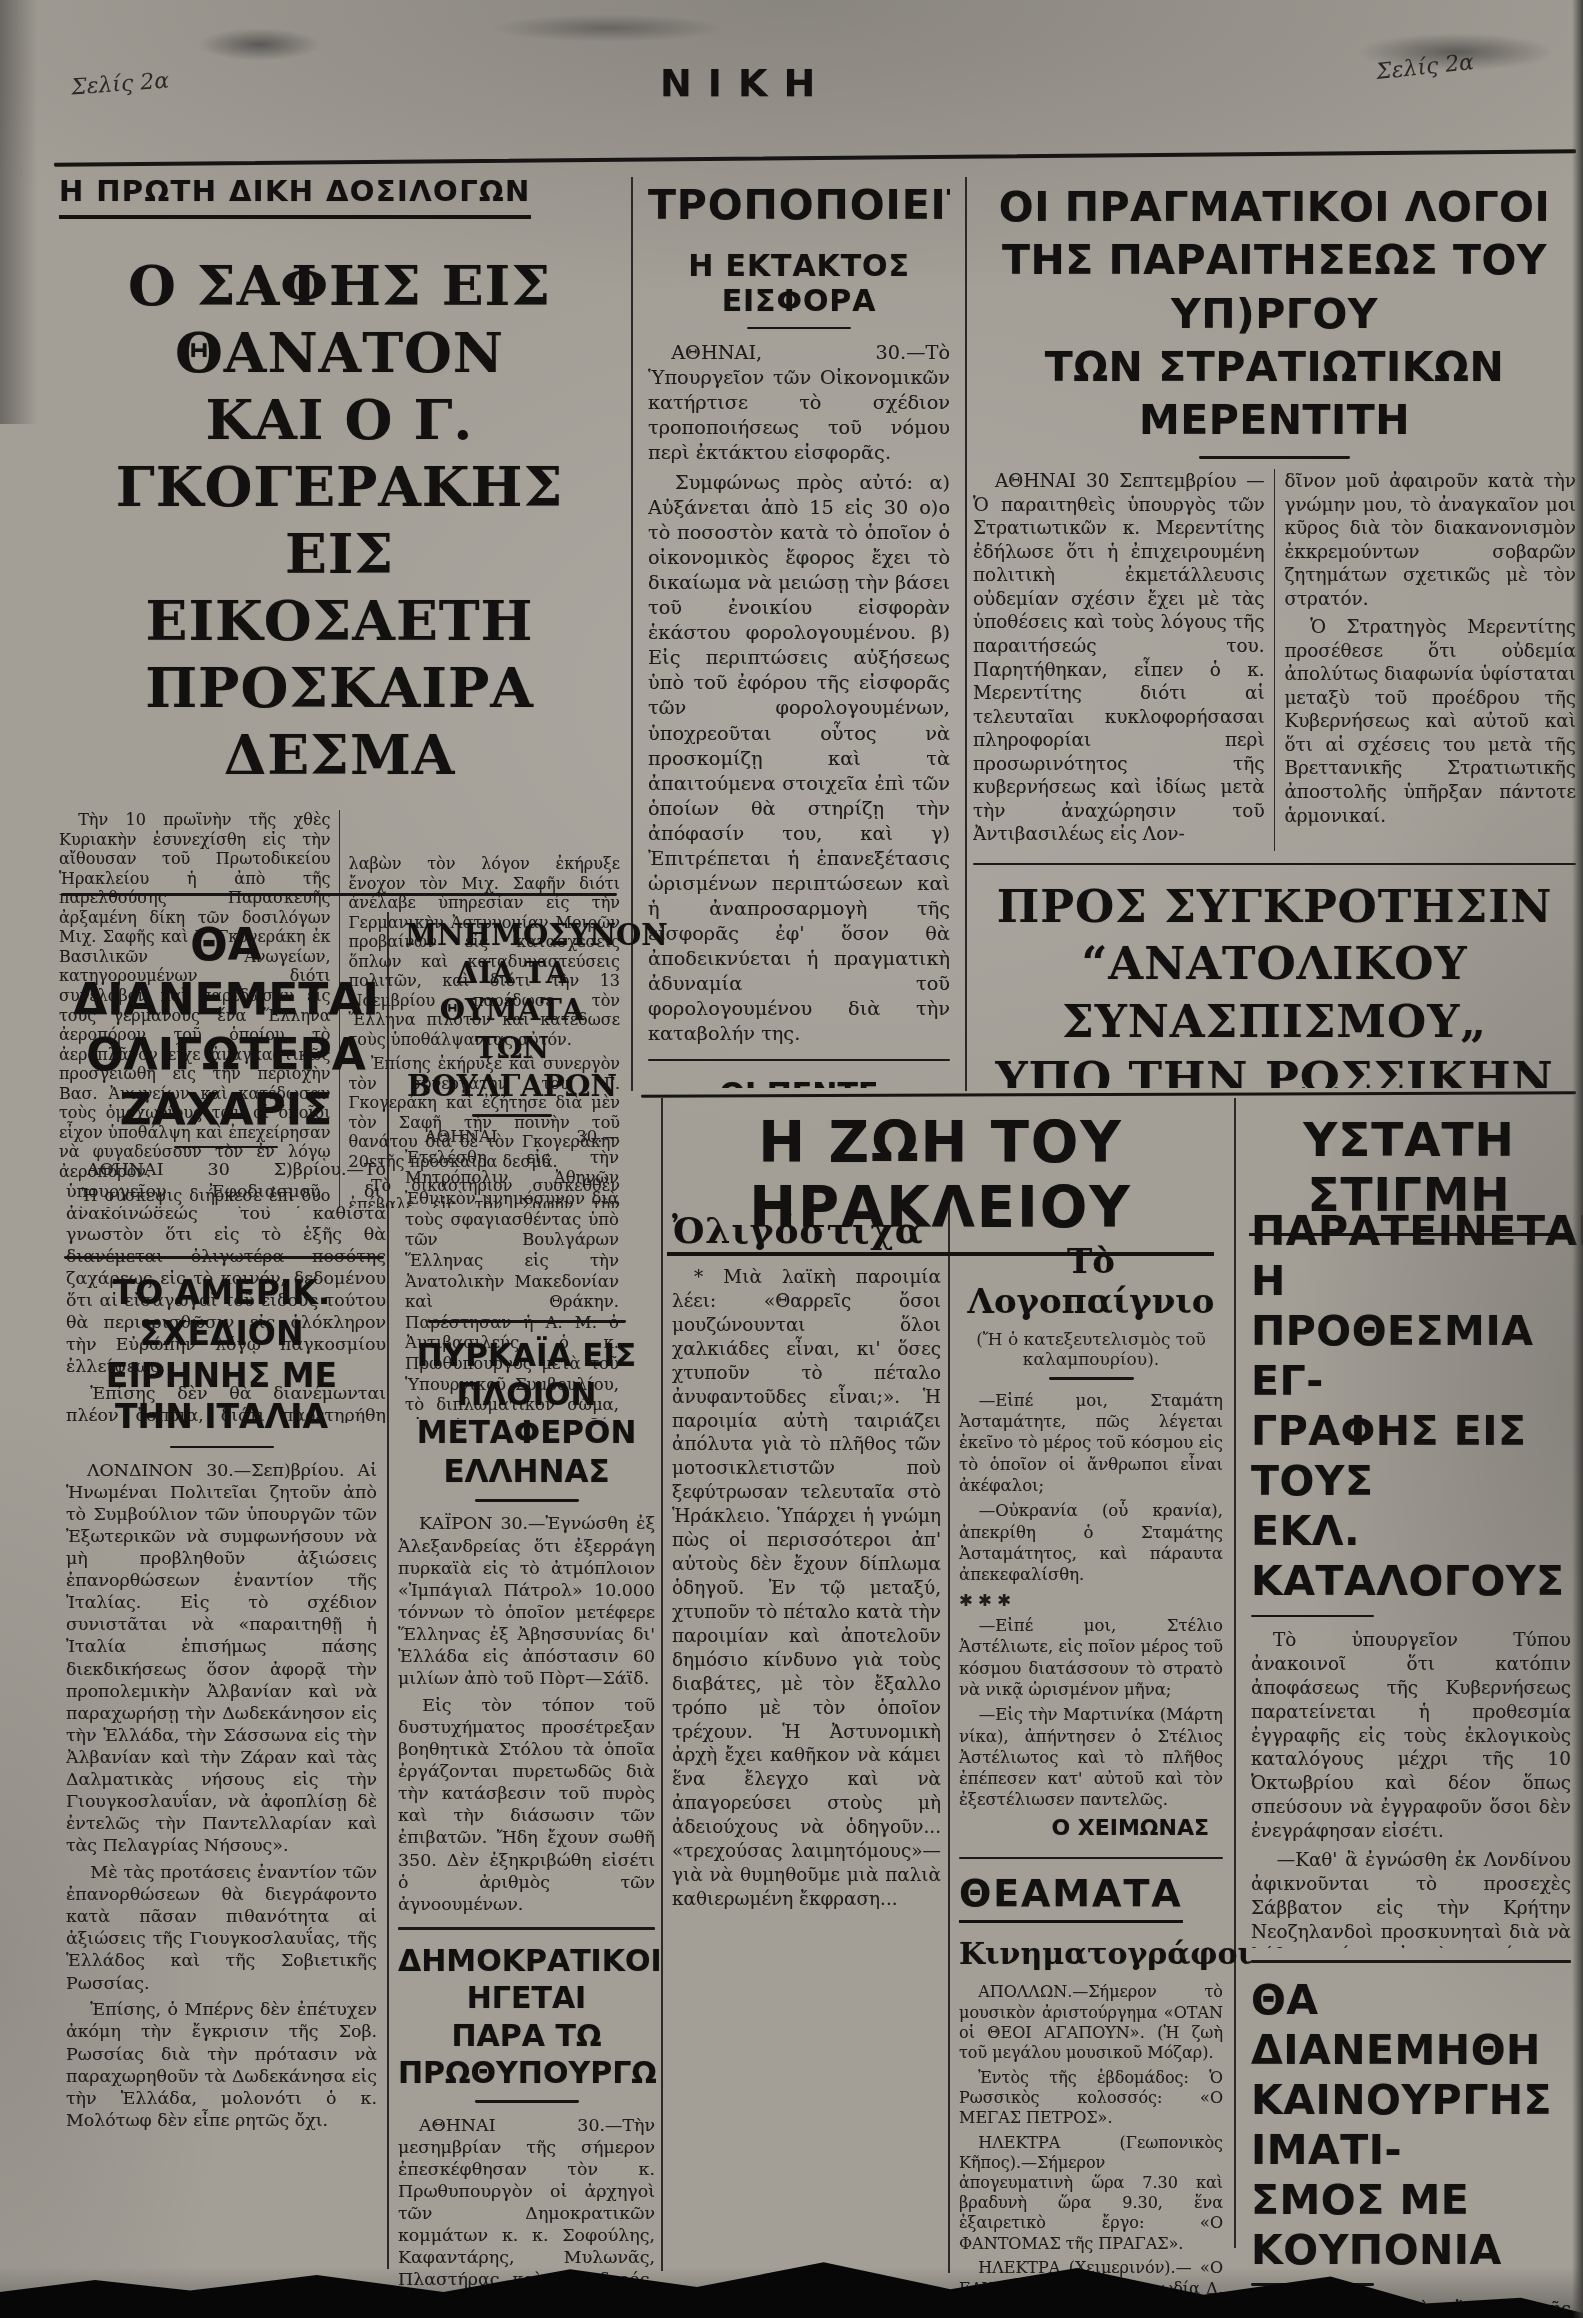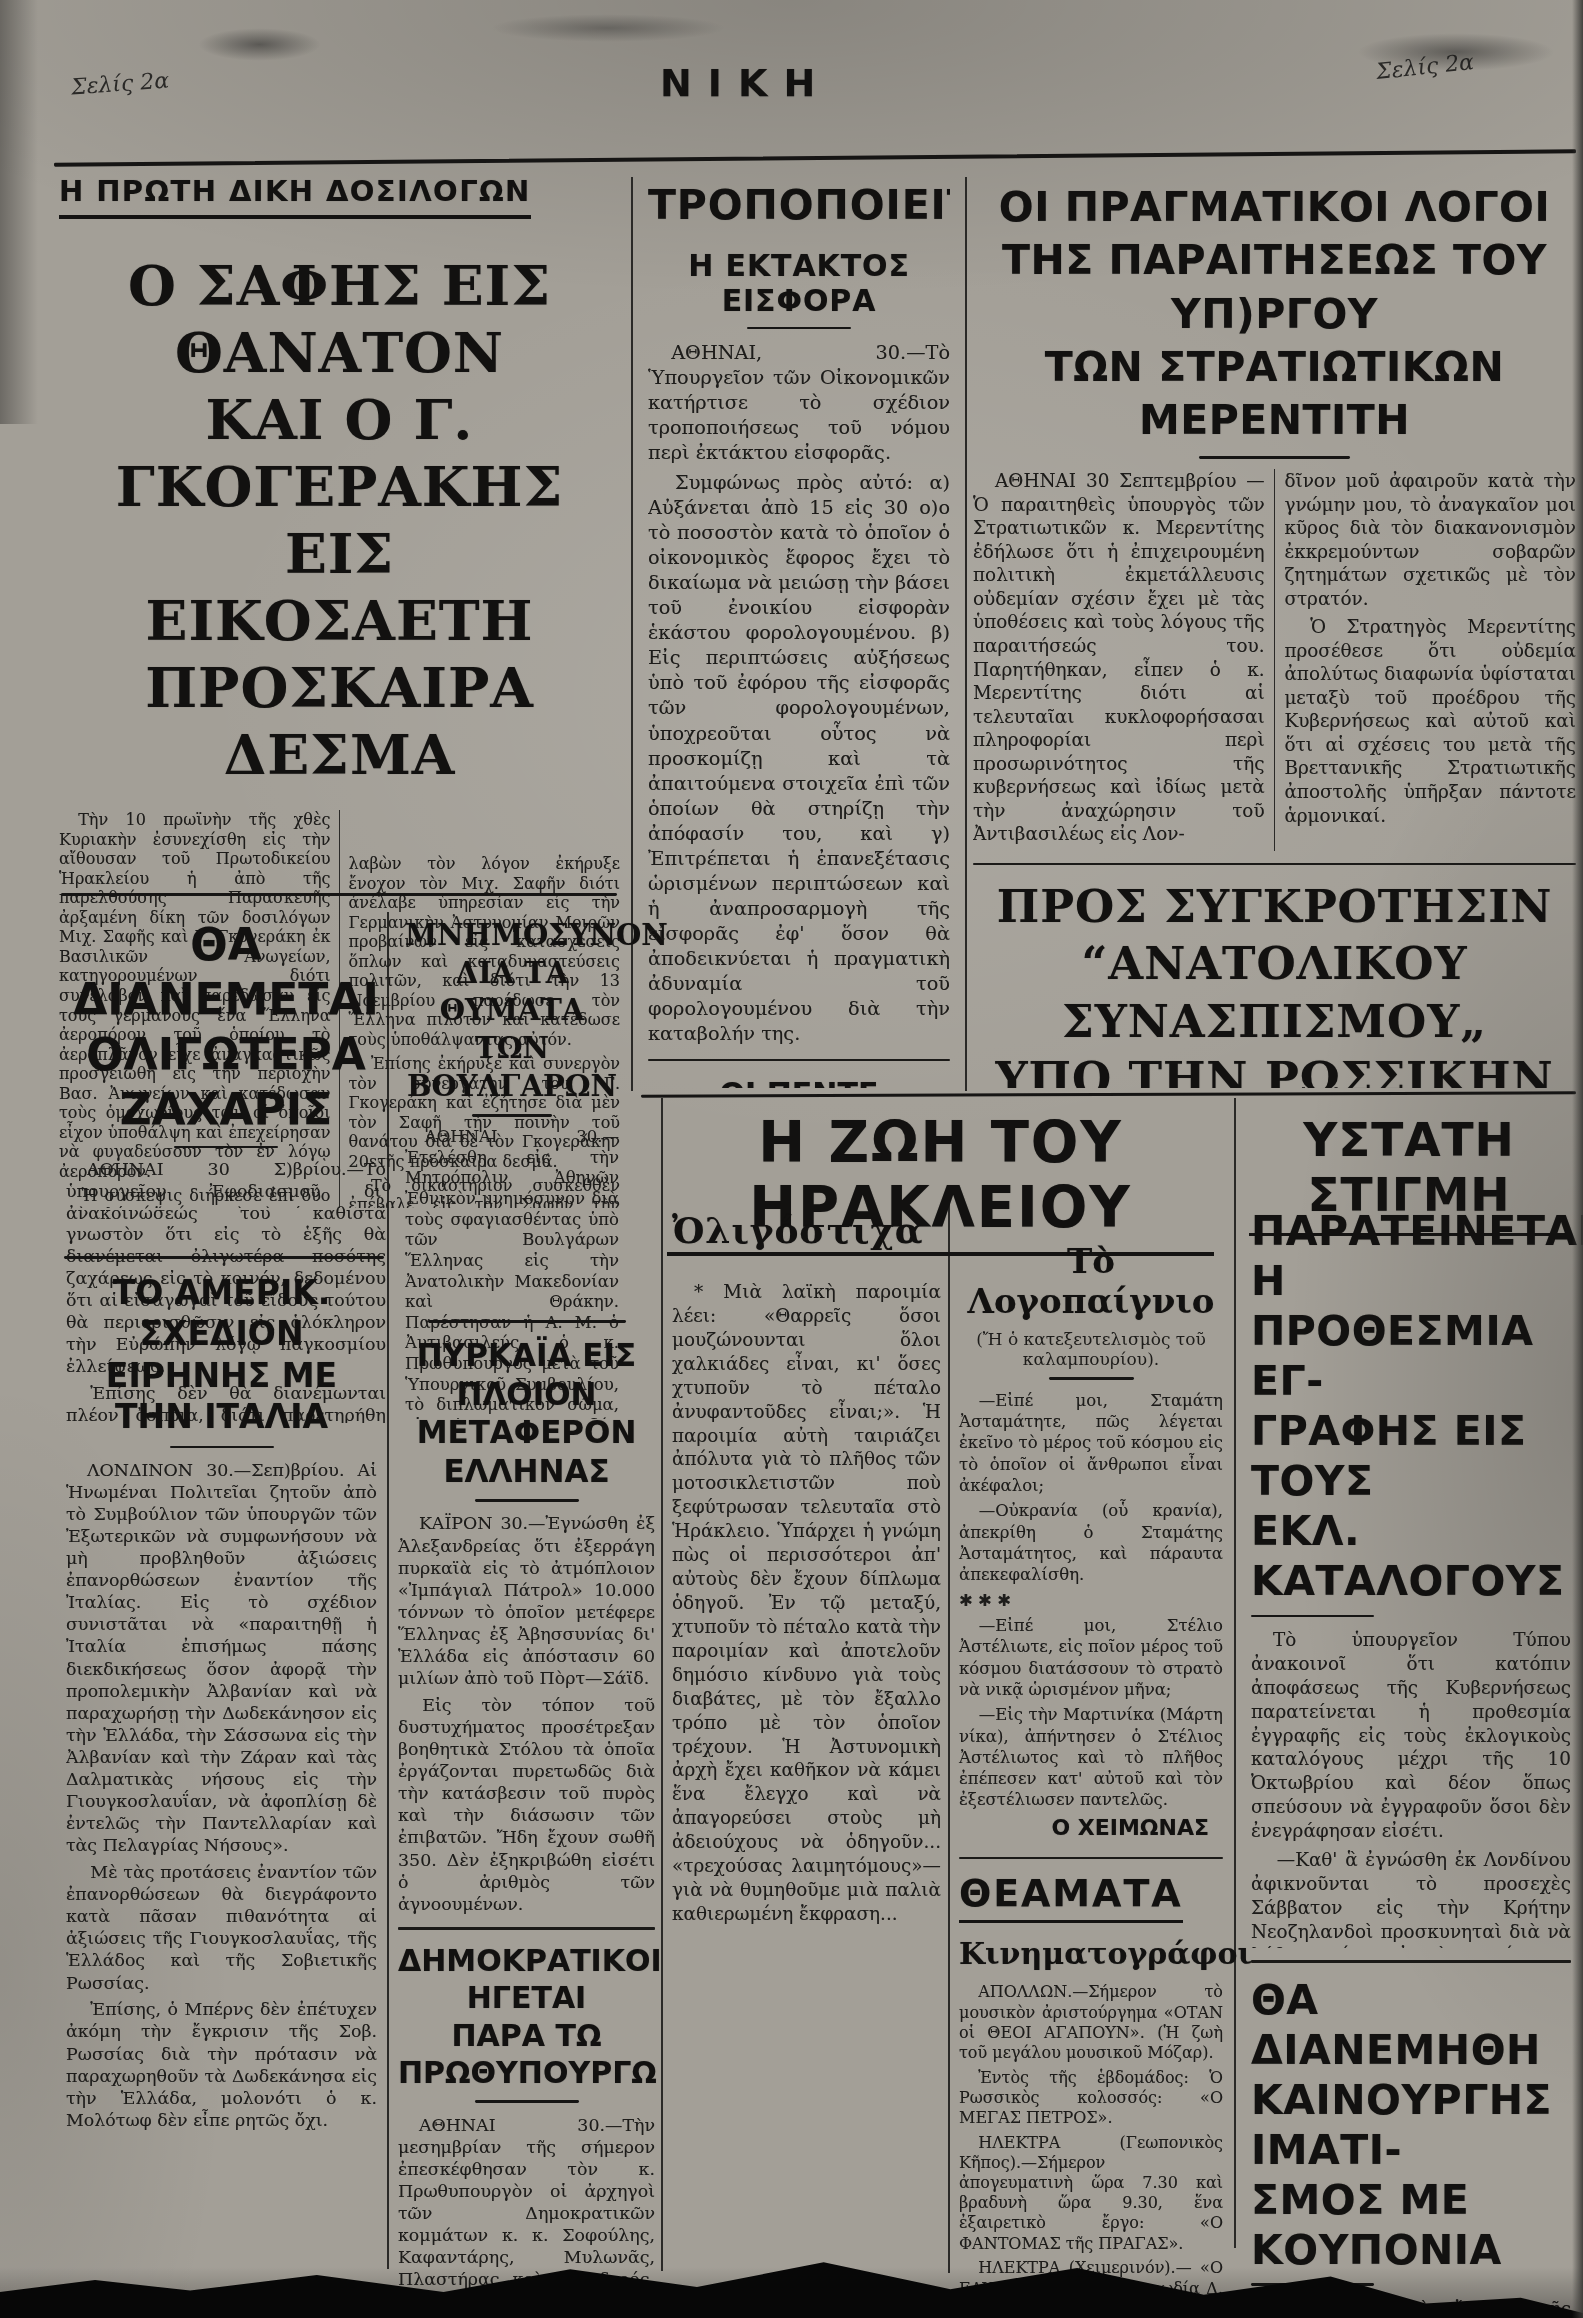--- a/index.html
+++ b/index.html
@@ -167,21 +167,21 @@
   </div>
 
   <div class="rule" style="left:641px;top:1093px;width:935px;transform:rotate(-0.2deg);"></div>
 
   <div class="sans hl ctr" style="position:absolute;left:667px;top:1110px;width:547px;font-size:56px;letter-spacing:1.9px;padding-bottom:12.3px;border-bottom:4.7px solid #141312;">Η ΖΩΗ ΤΟΥ ΗΡΑΚΛΕΙΟΥ</div>
 
   <div class="sans hl ctr" style="position:absolute;left:1249px;top:1112px;width:320px;font-size:47px;letter-spacing:0.9px;padding-bottom:11.3px;border-bottom:3.8px solid #141312;">ΥΣΤΑΤΗ ΣΤΙΓΜΗ</div>
 
   <div style="position:absolute;left:672px;top:1209px;width:269px;">
     <div class="serif hl" style="font-size:36px;letter-spacing:0.9px;">Ὀλιγόστιχα</div>
-    <div class="body clip" style="font-size:18.4px;line-height:1.3;margin-top:29px;height:1013px;">
+    <div class="body clip" style="font-size:18.4px;line-height:1.3;margin-top:14px;height:1013px;">
       <p class="dl">* Μιὰ λαϊκὴ παροιμία λέει: «Θαρρεῖς ὅσοι μουζώνουνται ὅλοι χαλκιάδες εἶναι, κι' ὅσες χτυποῦν τὸ πέταλο ἀνυφαντοῦδες εἶναι;». Ἡ παροιμία αὐτὴ ταιριάζει ἀπόλυτα γιὰ τὸ πλῆθος τῶν μοτοσικλετιστῶν ποὺ ξεφύτρωσαν τελευταῖα στὸ Ἡράκλειο. Ὑπάρχει ἡ γνώμη πὼς οἱ περισσότεροι ἀπ' αὐτοὺς δὲν ἔχουν δίπλωμα ὁδηγοῦ. Ἐν τῷ μεταξύ, χτυποῦν τὸ πέταλο κατὰ τὴν παροιμίαν καὶ ἀποτελοῦν δημόσιο κίνδυνο γιὰ τοὺς διαβάτες, μὲ τὸν ἔξαλλο τρόπο μὲ τὸν ὁποῖον τρέχουν. Ἡ Ἀστυνομικὴ ἀρχὴ ἔχει καθῆκον νὰ κάμει ἕνα ἔλεγχο καὶ νὰ ἀπαγορεύσει στοὺς μὴ ἀδειούχους νὰ ὁδηγοῦν... «τρεχούσας λαιμητόμους»—γιὰ νὰ θυμηθοῦμε μιὰ παλιὰ καθιερωμένη ἔκφραση...</p>
     </div>
   </div>
 
   <div style="position:absolute;left:959px;top:1194px;width:264px;margin-top:47px;">
     <div class="serif hl ctr" style="font-size:34px;">Τὸ Λογοπαίγνιο</div>
     <div class="ctr" style="font-size:17px;margin-top:7.5px;">(Ἤ ὁ κατεξευτελισμὸς τοῦ καλαμπουρίου).</div>
     <span class="rs" style="width:85px;"></span>
     <div class="body" style="font-size:16.5px;line-height:1.28;">
       <p class="dl">—Εἰπέ μοι, Σταμάτη Ἀσταμάτητε, πῶς λέγεται ἐκεῖνο τὸ μέρος τοῦ κόσμου εἰς τὸ ὁποῖον οἱ ἄνθρωποι εἶναι ἀκέφαλοι;</p>

